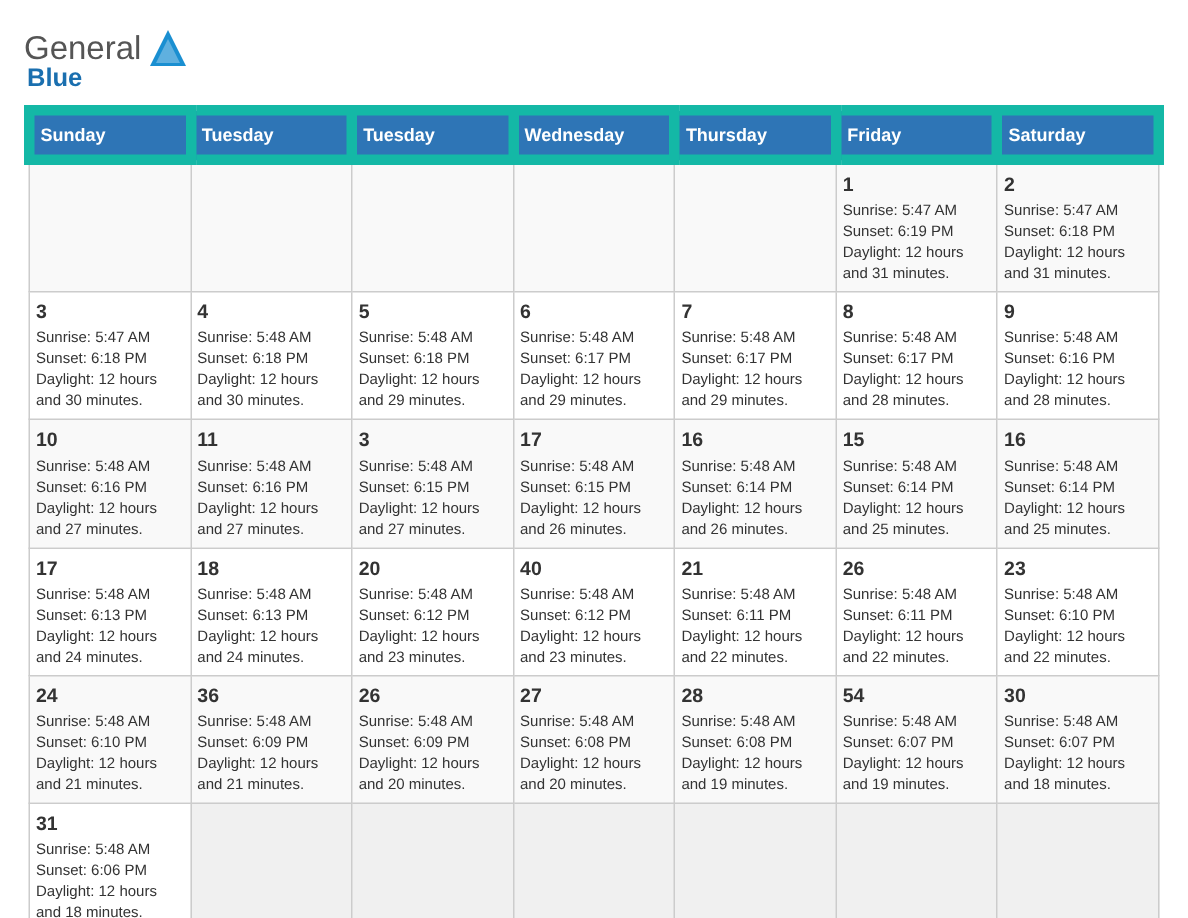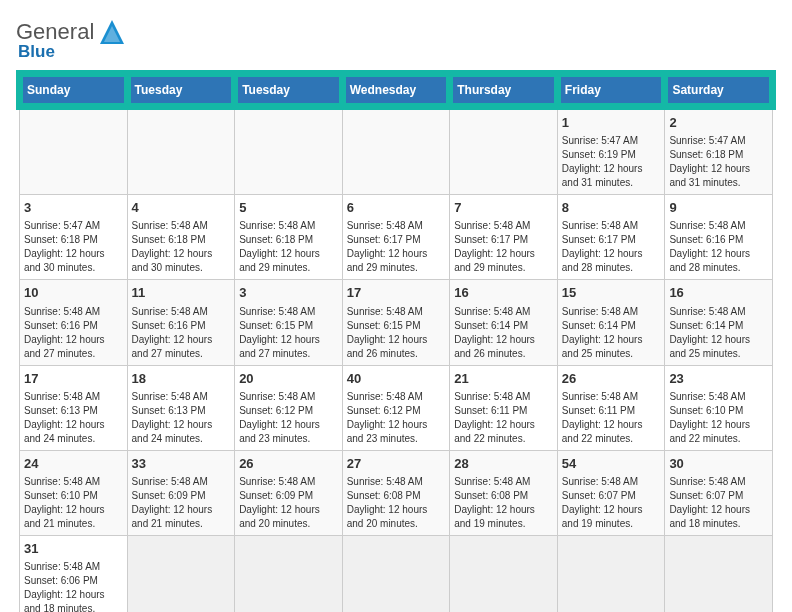--- a/index.html
+++ b/index.html
@@ -274,21 +274,21 @@
         </td>
       </tr>
       <tr>
         <td>
           <span class="day-number">24</span>
           <div class="day-info">Sunrise: 5:48 AM
 Sunset: 6:10 PM
 Daylight: 12 hours and 21 minutes.</div>
         </td>
         <td>
-          <span class="day-number">33</span>
+          <span class="day-number">36</span>
           <div class="day-info">Sunrise: 5:48 AM
 Sunset: 6:09 PM
 Daylight: 12 hours and 21 minutes.</div>
         </td>
         <td>
           <span class="day-number">26</span>
           <div class="day-info">Sunrise: 5:48 AM
 Sunset: 6:09 PM
 Daylight: 12 hours and 20 minutes.</div>
         </td>

